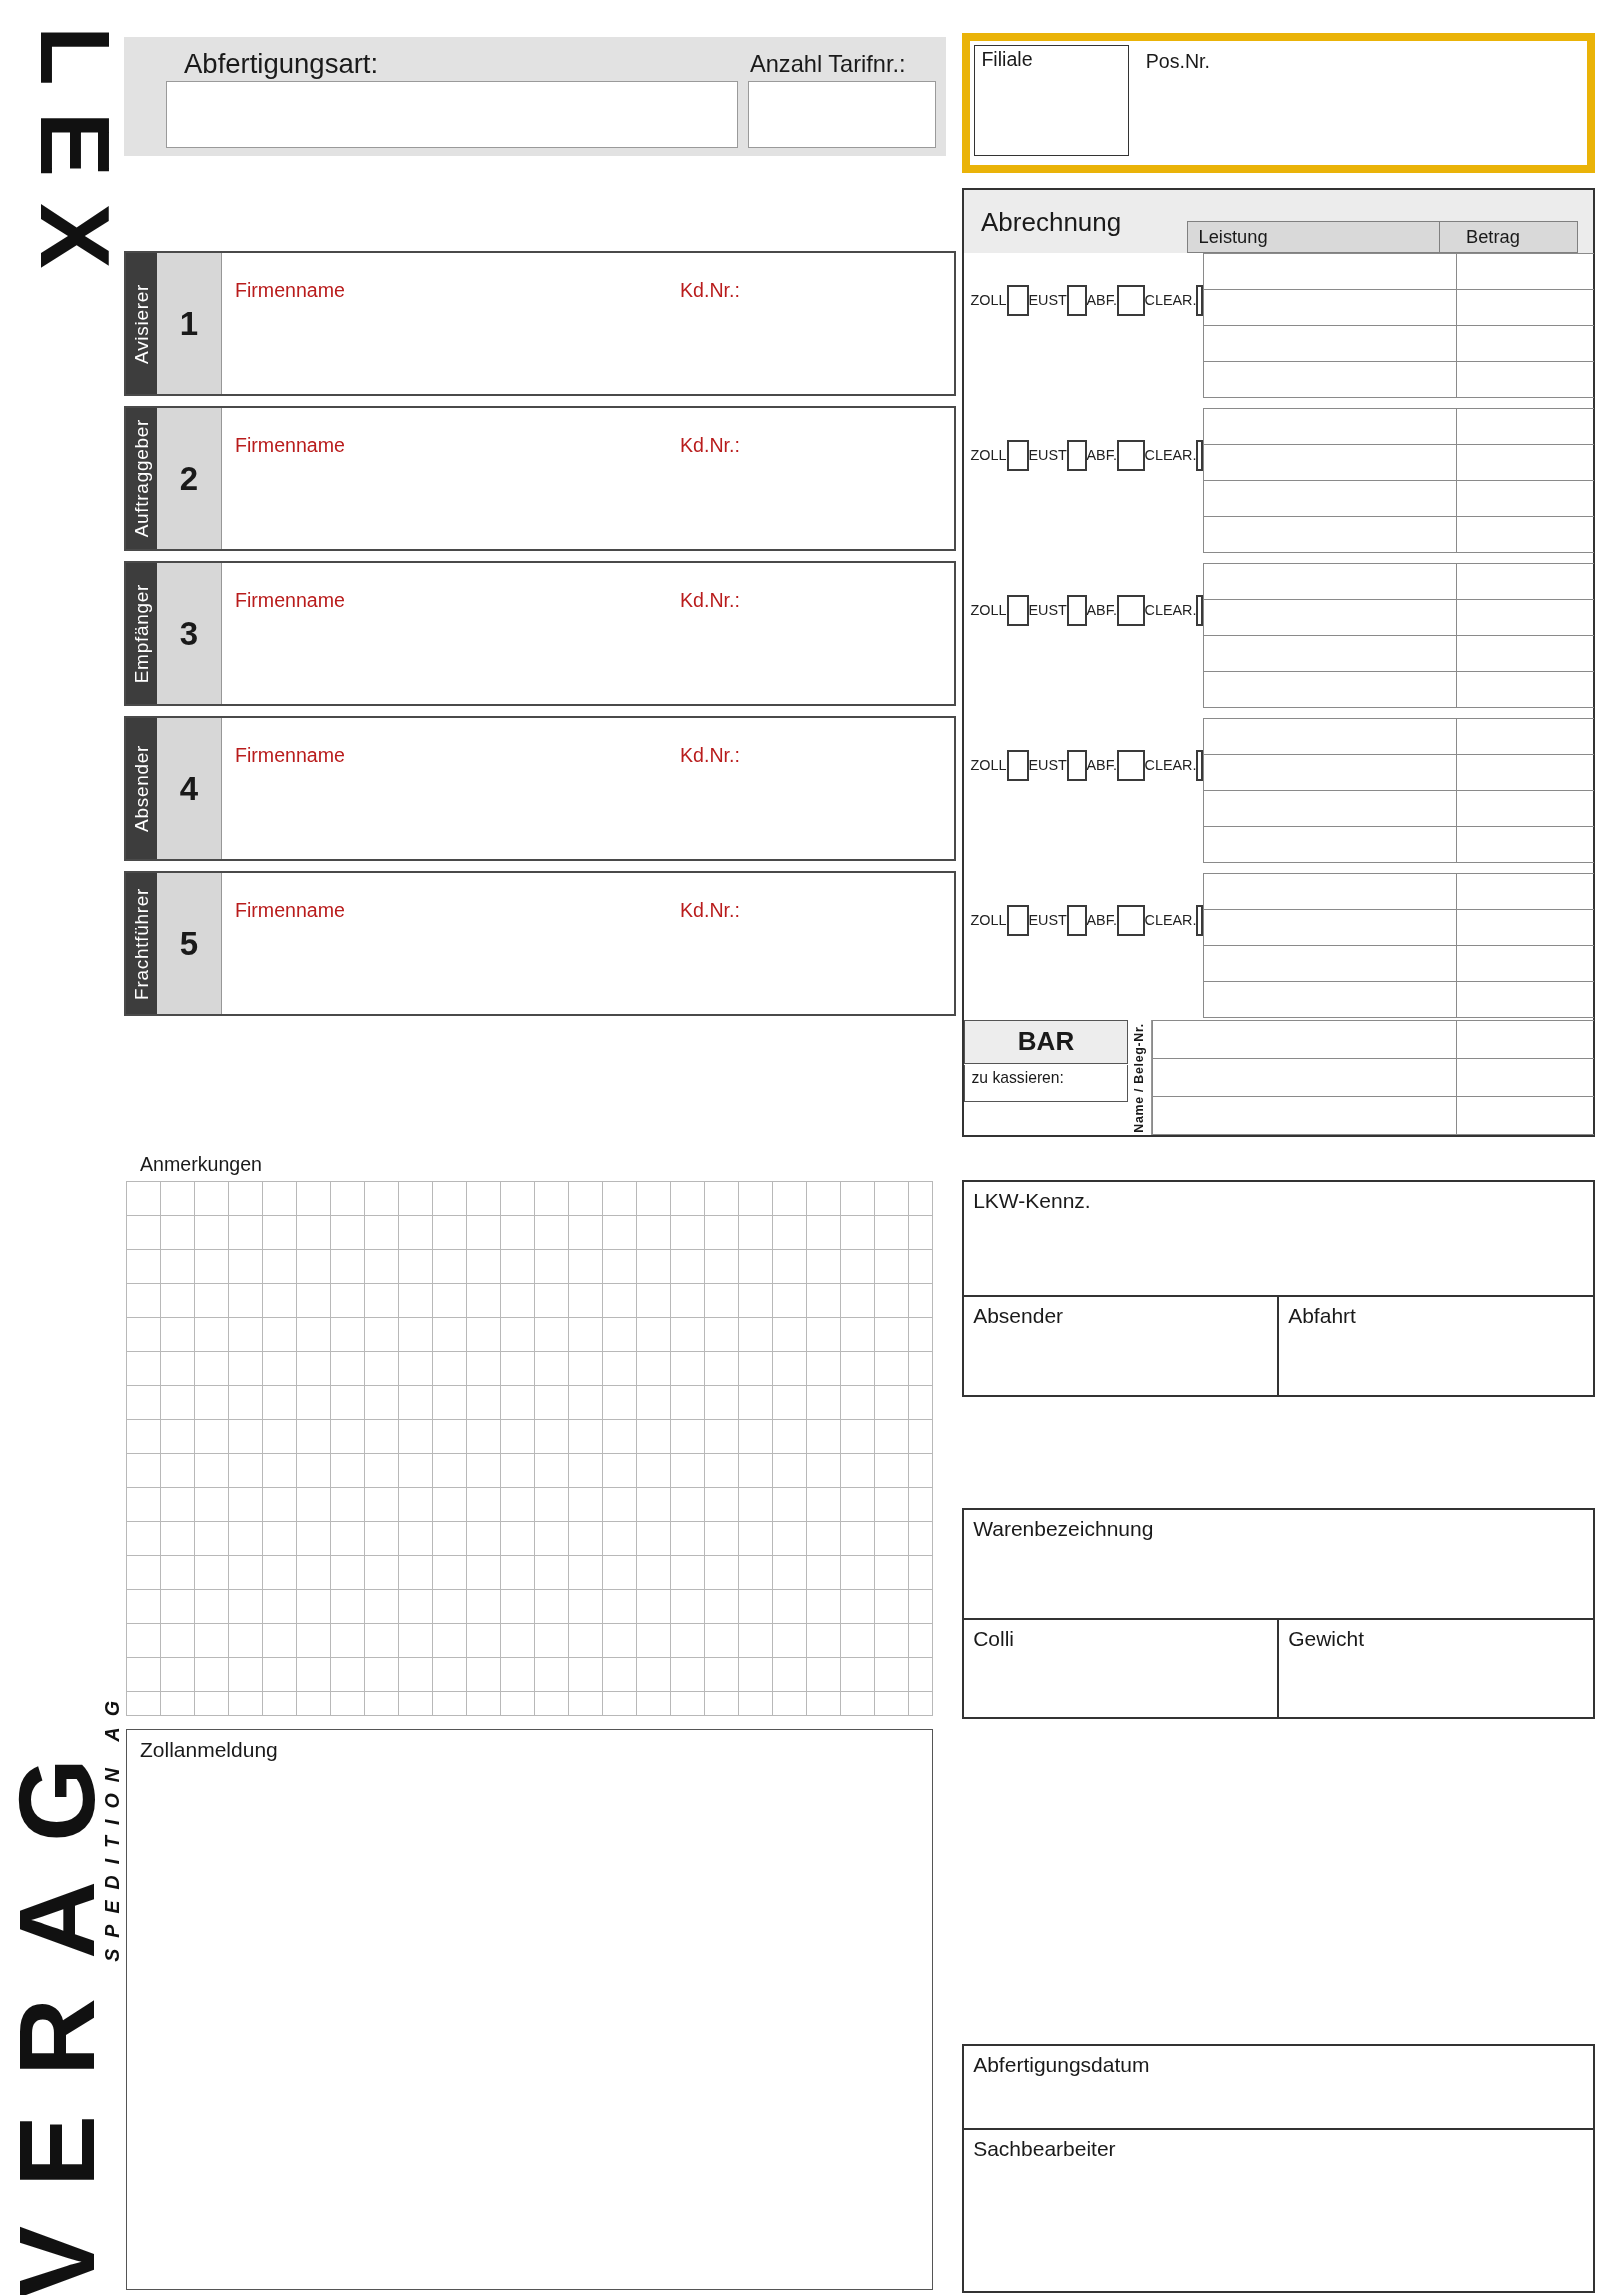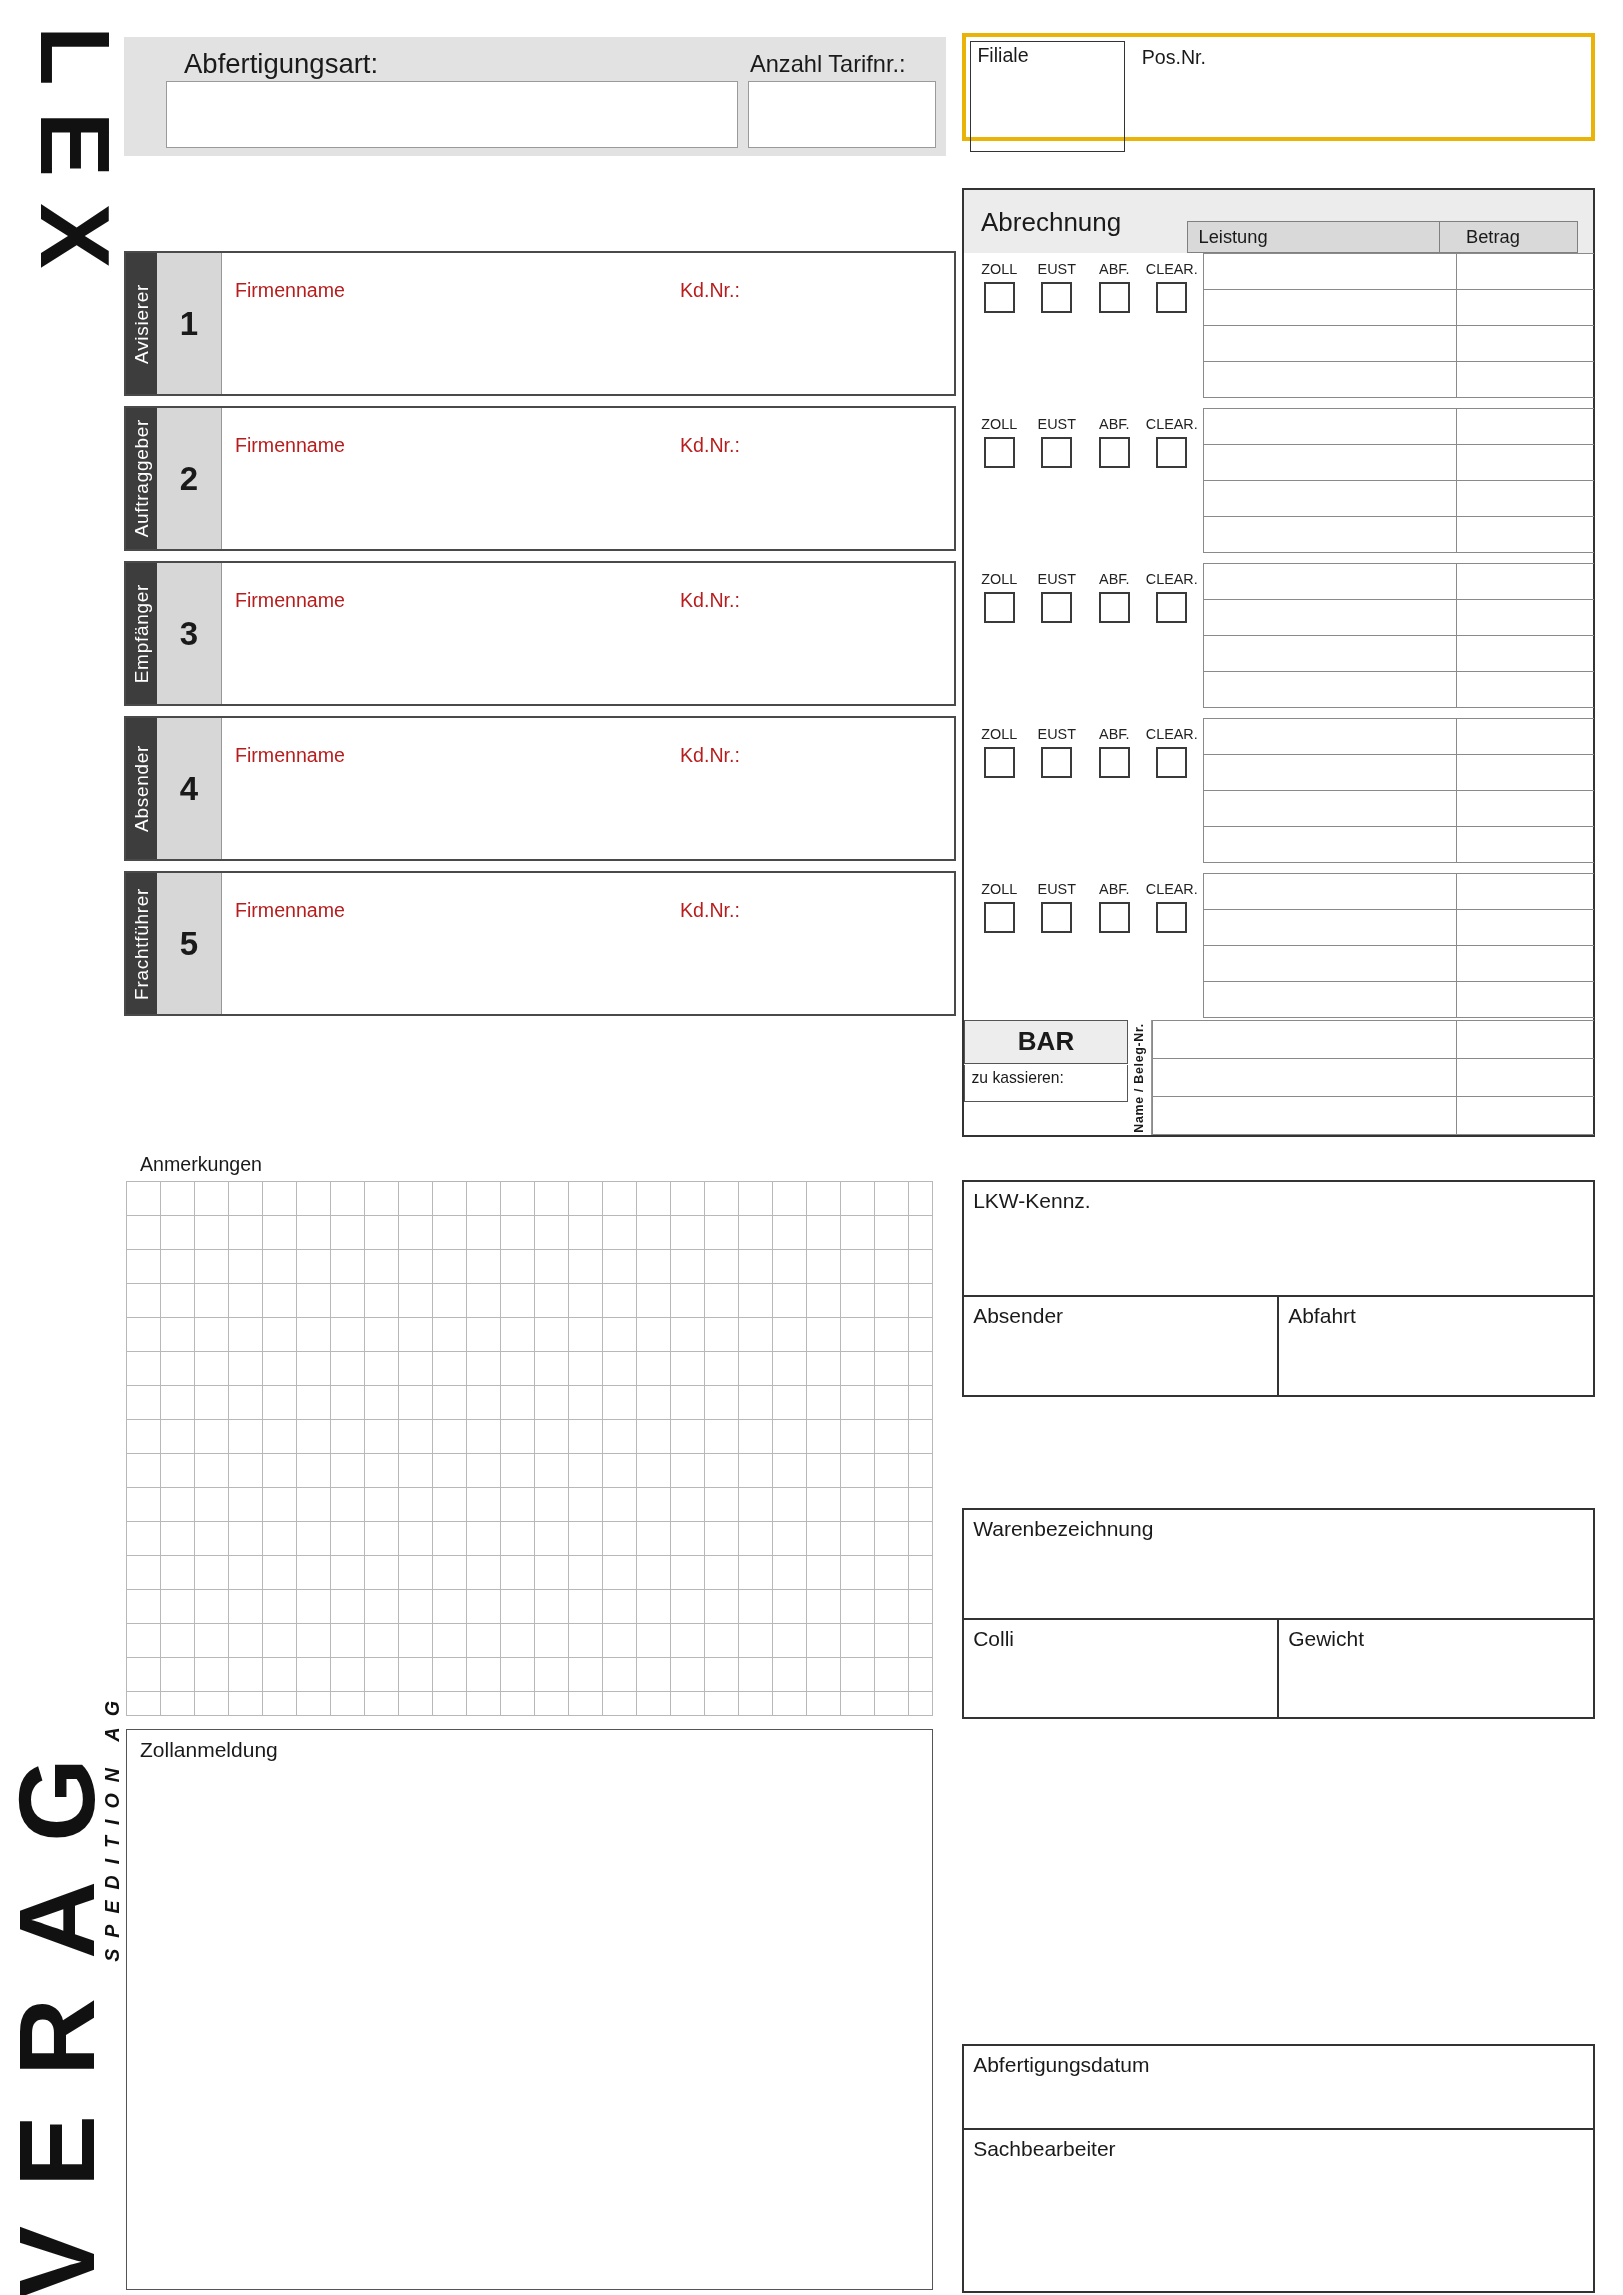--- a/index.html
+++ b/index.html
@@ -28,21 +28,21 @@
   .sped-txt   { font-size:19.6px; font-weight:bold; font-style:italic; letter-spacing:11px; color:#111; }
 
   
   .top-panel { left:124px; top:37px; width:822px; height:119px; background:#e2e2e2; }
   .abfert-label { left:60px; top:10.5px; font-size:27.5px; }
   .abfert-input { left:42px; top:44px; width:572px; height:67px; background:#fff; border:1.3px solid #9a9a9a; }
   .anzahl-label { left:626px; top:14.4px; font-size:23.6px; }
   .anzahl-input { left:624px; top:44px; width:188px; height:67px; background:#fff; border:1.3px solid #9a9a9a; }
 
   
-  .filiale-box { left:962px; top:33px; width:633px; height:108px; border:4px solid #eab308; background:#fff; }
+  .filiale-box { left:962px; top:33px; width:633px; height:140px; border:8px solid #eab308; background:#fff; }
   .filiale-cell { left:3.9px; top:3.9px; width:155px; height:111px; border:1.3px solid #333; font-size:19.6px; padding:2.6px 6.5px; }
   .posnr-area { left:160px; top:0; right:0; bottom:0; font-size:19.6px; padding:9.2px 0 0 15.7px; }
 
   
   .sec { position:absolute; left:124px; width:832px; height:145px; border:2px solid #4a4a4a; background:#fff; display:flex; }
   .role-bar { width:31px; background:#3d3d3d; display:flex; align-items:center; justify-content:center; }
   .role-txt { font-size:19px; color:#fff; letter-spacing:0.7px; }
   .num-col { width:65px; background:#d7d7d7; border-right:1.3px solid #979797; text-align:center; padding-top:52px; }
   .num-txt { font-size:33px; font-weight:bold; }
   .company-box { flex:1; position:relative; background:#fff; }
@@ -53,21 +53,21 @@
   
   .abr-col { left:962px; top:188px; width:633px; height:949px; border:2px solid #333; background:#fff; }
   .abr-header { position:absolute; left:0; top:0; width:629px; height:63px; background:#ececec; }
   .abr-title { position:absolute; left:17px; top:17px; font-size:26px; }
   .abr-subheader { position:absolute; left:223px; top:31px; width:391px; height:32px; display:flex; }
   .sub-cell { background:#d9d9d9; border:1.3px solid #808080; font-size:18.3px; line-height:29px; }
   .sub-l { width:253px; padding-left:10.5px; }
   .sub-r { flex:1; border-left:none; padding-left:26px; }
 
   .chk-group { position:absolute; left:6.5px; width:230px; height:85px; display:flex; }
-  .chk-col { width:58px; display:flex; flex-direction:column; align-items:center; }
+  .chk-col { width:58px; display:flex; flex-direction:row; align-items:center; }
   .chk-lbl { font-size:14.4px; height:23.6px; line-height:23.6px; color:#222; }
   .chk { width:31px; height:31px; border:2px solid #3a3a3a; background:#fff; display:block; }
 
   .sec-table { position:absolute; left:239px; width:391px; height:145px; border-top:1.3px solid #8a8a8a; display:grid; grid-template-rows:repeat(4,1fr); }
   .trow { display:flex; border-bottom:1.3px solid #8a8a8a; border-left:1.3px solid #8a8a8a; }
   .trow .cl { width:253px; border-right:1.3px solid #8a8a8a; }
   .trow .cr { flex:1; }
 
   .bar-box  { position:absolute; left:0; top:830px; width:164px; height:44px; border:1.3px solid #555; background:#ededed; text-align:center; font-size:26px; font-weight:bold; line-height:41px; }
   .kass-box { position:absolute; left:0; top:875px; width:164px; height:37px; border:1.3px solid #555; border-top:none; font-size:15.7px; padding:3.9px 6.5px; background:#fff; }

